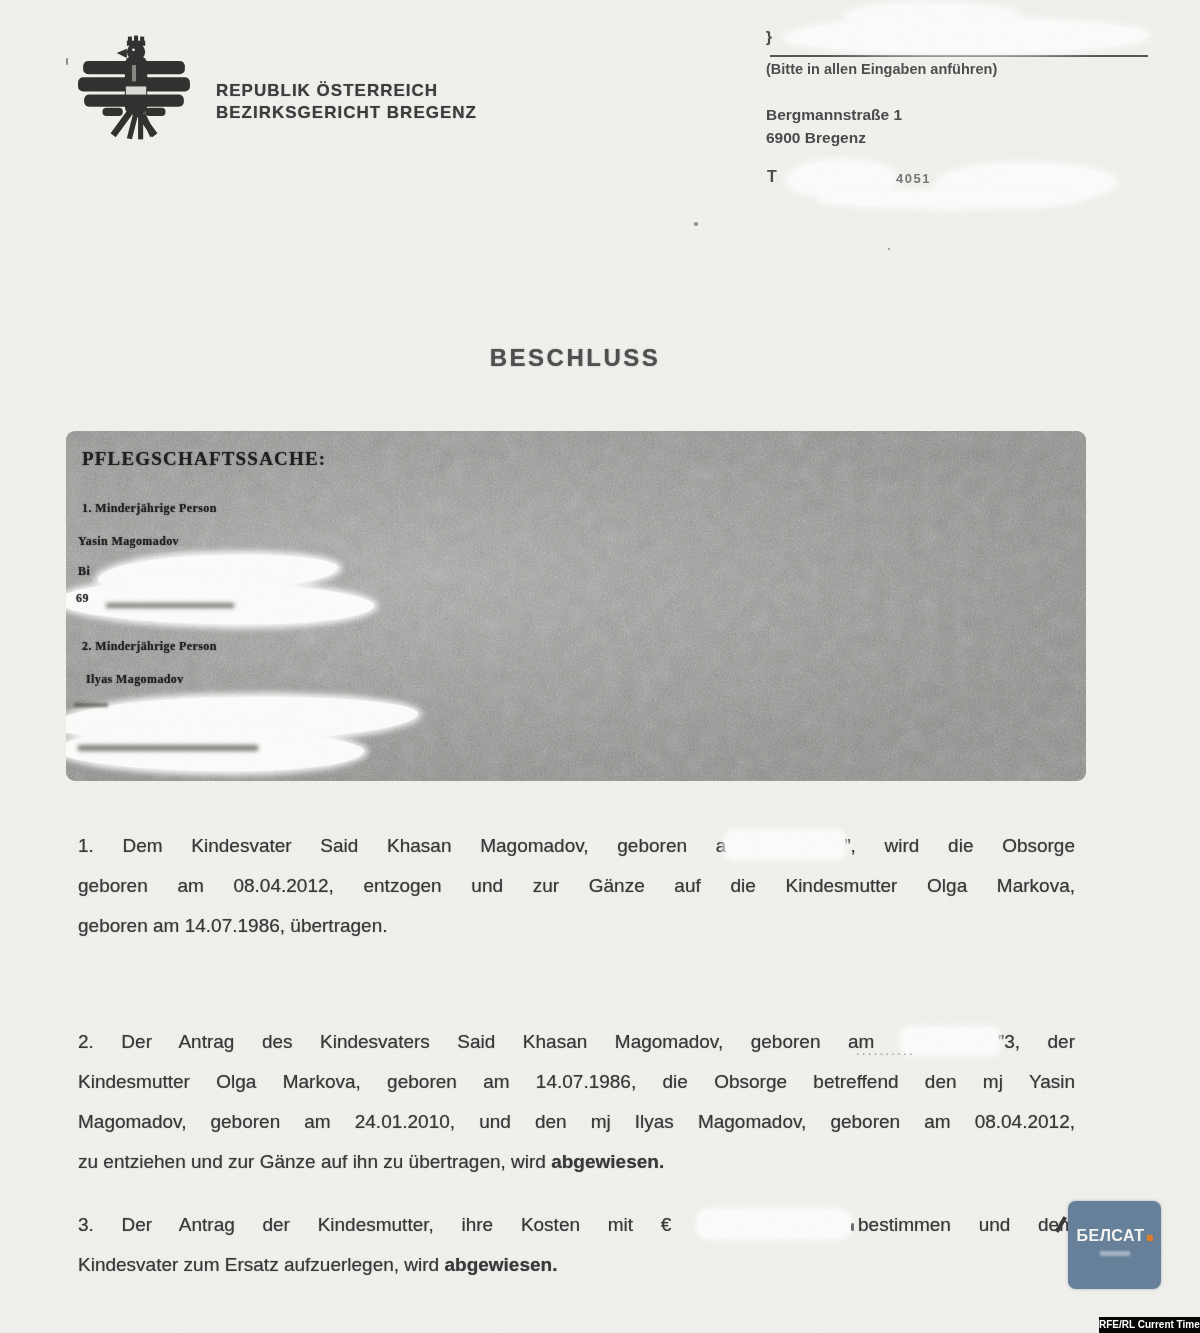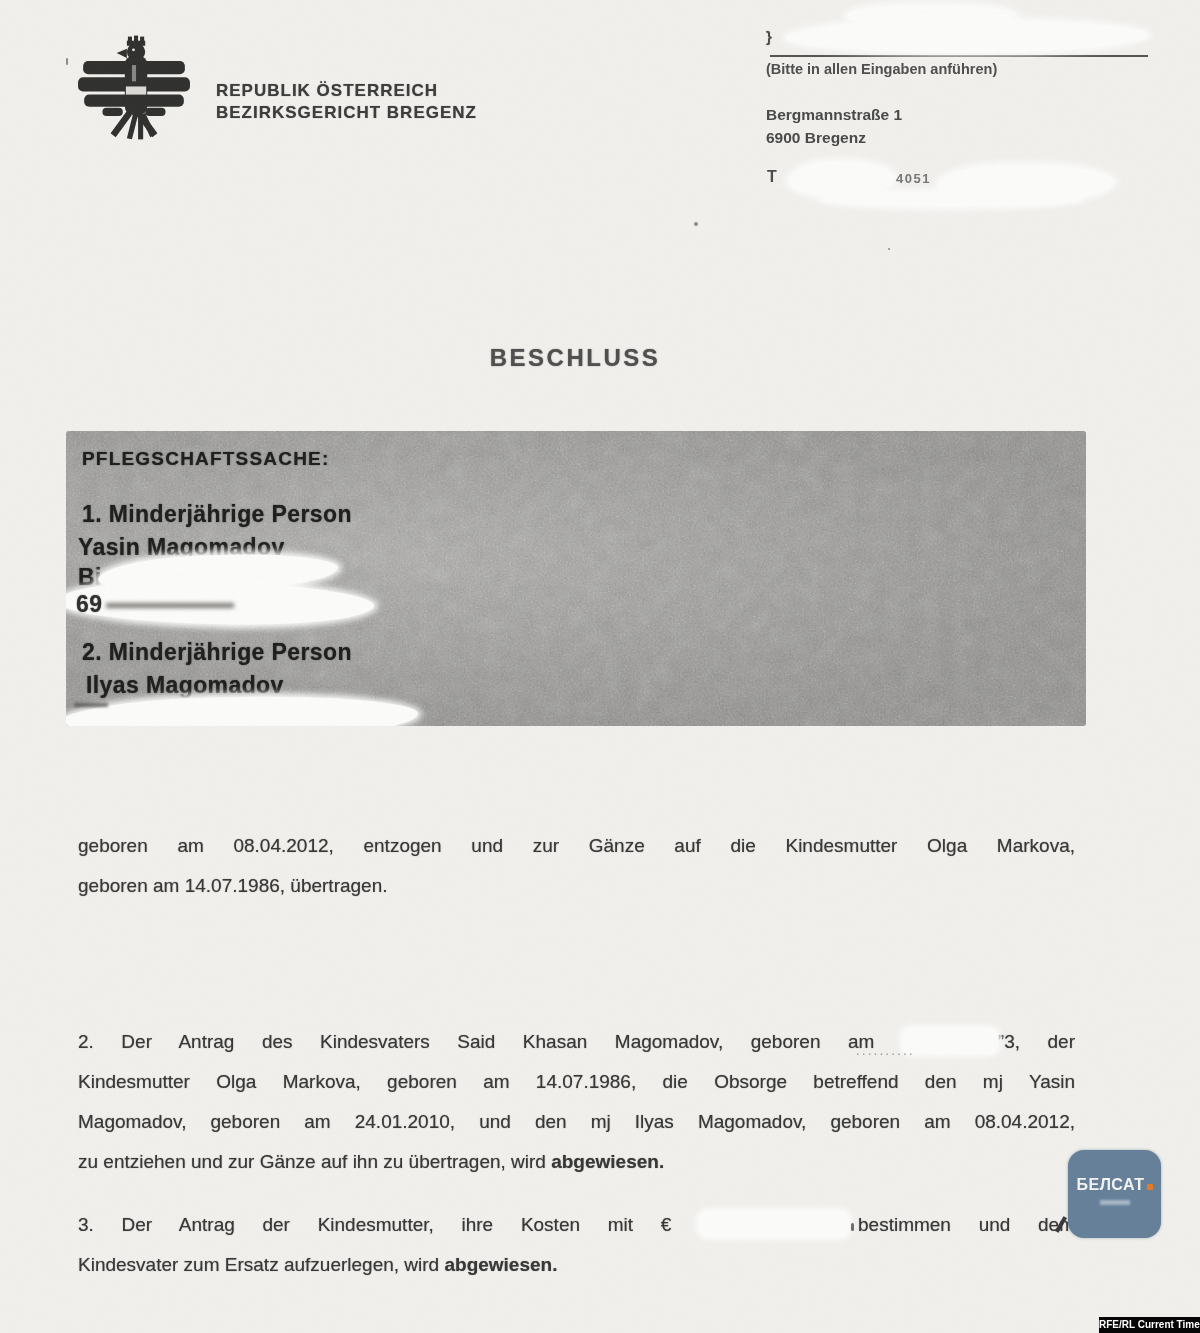--- a/index.html
+++ b/index.html
@@ -27,26 +27,26 @@
   .blob-ref1{left:786px; top:20px; width:362px; height:32px;}
   .blob-ref2{left:846px; top:5px;  width:170px; height:20px;}
   .blob-ph1{left:789px; top:162px; width:106px; height:34px;}
   .blob-ph2{left:938px; top:165px; width:176px; height:36px;}
   .blob-ph3{left:820px; top:192px; width:260px; height:14px;}
   
   .title{left:575px; top:344px; transform:translateX(-50%);
          font-size:24px; font-weight:700; letter-spacing:2.5px; color:#4d4d4d;
          text-shadow:0 0 1.3px rgba(70,70,70,.7);}
   
-  .case-block{left:66px; top:431px; width:1020px; height:295px; background:#9b9a97;
-              border-radius:3px; filter:blur(.35px); overflow:hidden;}
+  .case-block{left:66px; top:431px; width:1020px; height:350px; background:#9b9a97;
+              border-radius:9px; filter:blur(.35px); overflow:hidden;font-family:Liberation Serif, serif;}
   .cb-light{position:absolute; inset:0;
             background:radial-gradient(ellipse at 32% 42%, rgba(255,255,255,.12), rgba(0,0,0,.07) 75%);}
   .cb-noise{position:absolute; inset:0; width:100%; height:100%;}
-  .cbt{position:absolute; font-weight:700; font-size:23px; letter-spacing:.4px;
+  .cbt{position:absolute; font-weight:700; font-size:12px; letter-spacing:.4px;
        color:#1c1c1b; text-shadow:0 0 1.4px rgba(20,20,20,.7); z-index:2;}
   .cb-heading{left:16px; top:17px; font-size:19px; letter-spacing:1.2px;}
   .cb-p1label{left:16px; top:70px;}
   .cb-p1name{left:12px; top:103px;}
   .cb-frag-bi{left:12px; top:133px;}
   .cb-frag-69{left:10px; top:160px; z-index:5; opacity:.92;}
   .cb-p2label{left:16px; top:208px;}
   .cb-p2name{left:20px; top:241px; filter:blur(.6px);}
   .blob-a{left:32px;  top:124px; width:240px; height:36px; transform:rotate(-2deg);}
   .blob-b{left:-8px;  top:151px; width:316px; height:42px; transform:rotate(1.5deg);}
@@ -66,22 +66,22 @@
   .bold{font-weight:700;}
   .iblob{display:inline-block; background:#fcfcfb; border-radius:9px; height:26px;
          vertical-align:-6px; box-shadow:0 0 5px 3px rgba(252,252,251,.95);
          position:relative; text-shadow:none;}
   .iblob-1{width:118px;} .iblob-2{width:96px;} .iblob-3{width:150px;}
   .iblob .dots{position:absolute; left:-46px; top:2px; font-size:14px; letter-spacing:2px;
                color:#9a9a9a; text-shadow:none;}
   .tick{display:inline-block; width:3px; height:8px; background:#6b6b6b;
         border-radius:2px; margin:0 4px 0 2px; filter:blur(.4px);}
   
-  .belsat{left:1068px; top:1150px; width:93px; height:88px; background:#66809a;
-          border-radius:16px; z-index:8; box-shadow:0 0 3px rgba(90,110,130,.5);}
+  .belsat{left:1068px; top:1201px; width:93px; height:88px; background:#66809a;
+          border-radius:8px; z-index:8; box-shadow:0 0 3px rgba(90,110,130,.5);}
   .belsat-text{position:absolute; left:50%; top:26px; transform:translateX(-50%);
                font-size:16px; font-weight:700; letter-spacing:.5px; color:#f3f3f1;
                white-space:nowrap; filter:blur(.3px);}
   .belsat-sq{display:inline-block; width:6px; height:6px; background:#e07b28; margin-left:2px;}
   .belsat-sub{position:absolute; left:50%; top:50px; transform:translateX(-50%);
               width:30px; height:5px; background:rgba(255,255,255,.42); filter:blur(1px);}
   .logo-speck{left:1059px; top:1216px; width:4px; height:17px; background:#3a3a3a;
               transform:rotate(30deg); filter:blur(.6px); z-index:9;}
   .credit{left:1099px; top:1317px; width:101px; height:16px; background:#060606;
           color:#ffffff; font-size:10px; font-weight:700; line-height:16px;
@@ -181,20 +181,21 @@
     <div class="cb-smudge cb-smudge1"></div>
     <div class="cbt cb-p2label">2. Minderjährige Person</div>
     <div class="cbt cb-p2name">Ilyas Magomadov</div>
     <div class="blob blob-c"></div>
     <div class="blob blob-d"></div>
     <div class="cb-mark1"></div>
     <div class="cb-smudge cb-smudge2"></div>
   </div>
 
   <div class="par p1 scan">
+    <div class="line"><span>1. Dem Kindesvater Said Khasan Magomadov, geboren a</span><span class="iblob iblob-1"></span><span>”, wird die Obsorge</span></div>
     <div class="line">geboren am 08.04.2012, entzogen und zur Gänze auf die Kindesmutter Olga Markova,</div>
     <div class="line last">geboren am 14.07.1986, übertragen.</div>
   </div>
 
   <div class="par p2 scan">
     <div class="line"><span>2. Der Antrag des Kindesvaters Said Khasan Magomadov, geboren am</span> <span class="iblob iblob-2"><span class="dots">..........</span></span><span>”3, der</span></div>
     <div class="line">Kindesmutter Olga Markova, geboren am 14.07.1986, die Obsorge betreffend den mj Yasin</div>
     <div class="line">Magomadov, geboren am 24.01.2010, und den mj Ilyas Magomadov, geboren am 08.04.2012,</div>
     <div class="line last"><span>zu entziehen und zur Gänze auf ihn zu übertragen, wird </span><span class="bold">abgewiesen.</span></div>
   </div>

